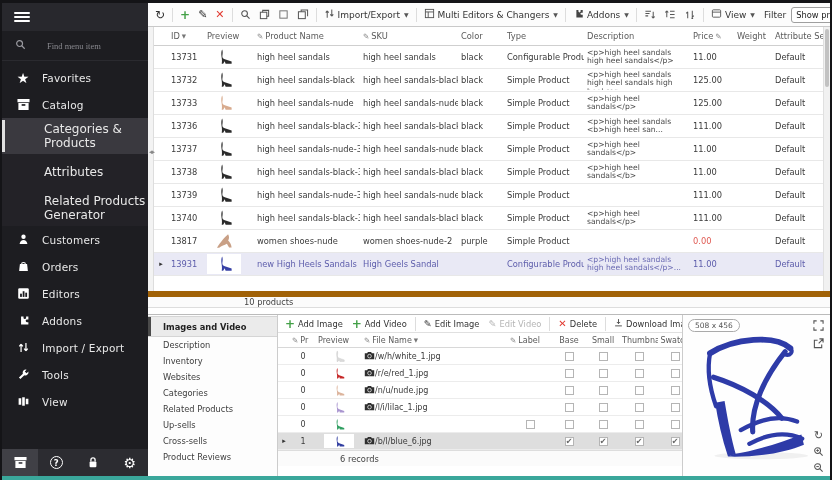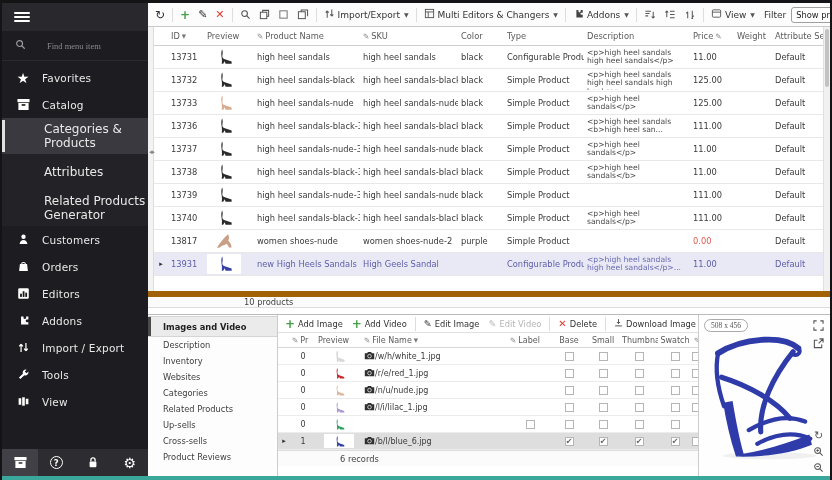--- a/index.html
+++ b/index.html
@@ -87,21 +87,21 @@
   .irow .pos { text-align:center; }
   .fcell { display:flex; align-items:center; gap:0; overflow:hidden; white-space:nowrap; padding:0 2px; }
   .cam { width:11px; height:9px; flex:none; }
   .ipv { width:30px; height:14px; background:#fff; display:flex; align-items:center; justify-content:center; }
   .ipv svg { width:14px; height:13px; }
   .cbwrap { display:flex; justify-content:center; }
   .cb { width:9px; height:9px; border:1px solid #b5b5b5; background:#fff; font-size:8px; line-height:8px; color:#666; text-align:center; }
   .ifooter { height:16px; flex:none; border-top:1px solid #ddd; background:#fbfbfb; display:flex; align-items:center; font-size:8.3px; color:#444; padding-left:62px; }
 
   
-  .imgpanel { width:132px; flex:none; border-left:1px solid #ccc; background:#fefefe; position:relative;font-family:Liberation Serif, serif; }
+  .imgpanel { width:148px; flex:none; border-left:1px solid #ccc; background:#fefefe; position:relative; }
   .dims-badge { position:absolute; top:4px; left:5px; border:1px solid #aaa; border-radius:7px; background:rgba(255,255,255,.9); font-size:7.5px; color:#555; padding:1px 6px; z-index:2; }
   .pico { position:absolute; right:5px; width:13px; height:13px; display:flex; align-items:center; justify-content:center; color:#555; cursor:pointer; z-index:2; font-size:11px; }
   .pico svg { width:11px; height:11px; }
   .bigshoe { position:absolute; inset:0; display:flex; align-items:center; justify-content:center; }
   .bigshoe svg { width:128px; height:148px; }
 </style>
 </head>
 <body>
 
 <div class="window">

